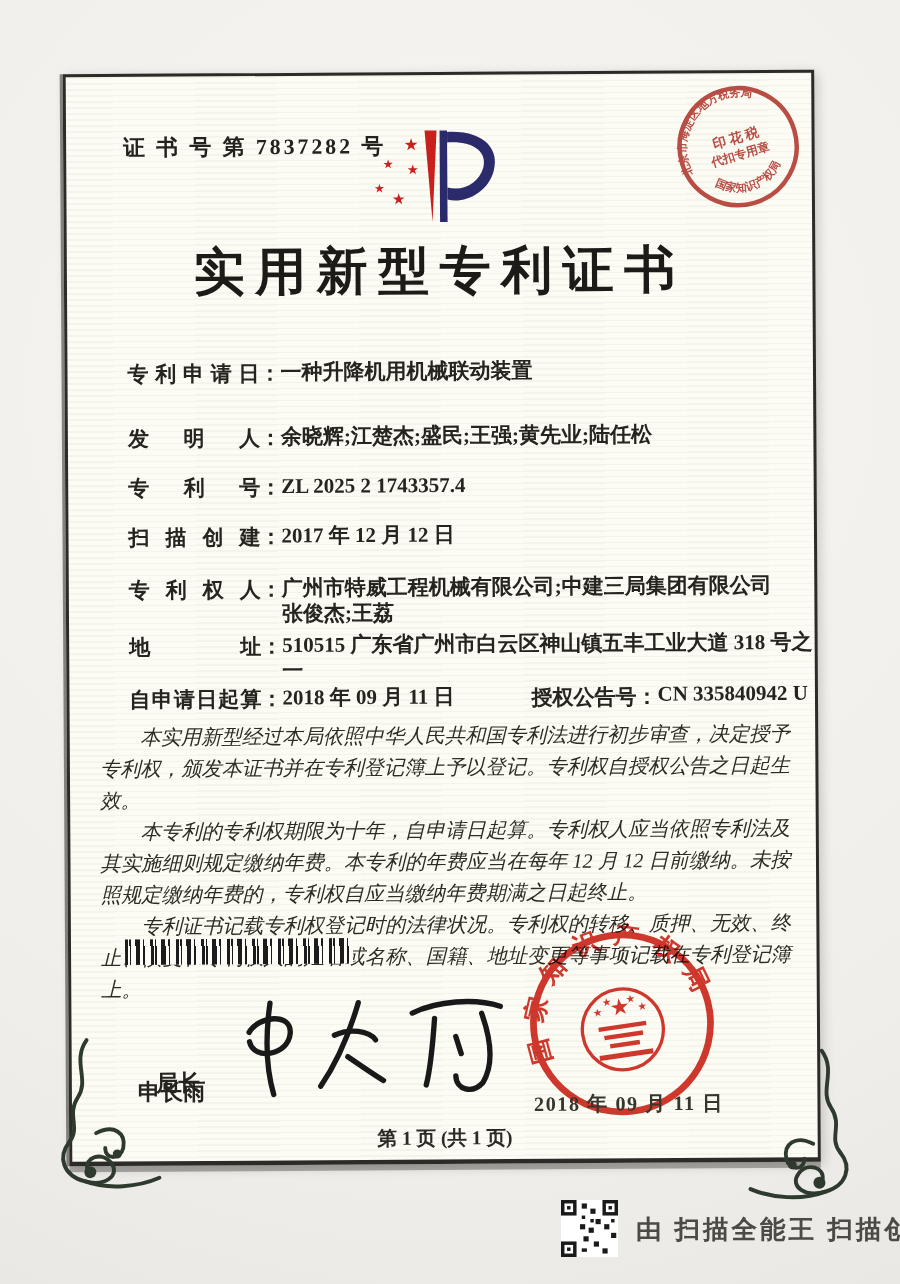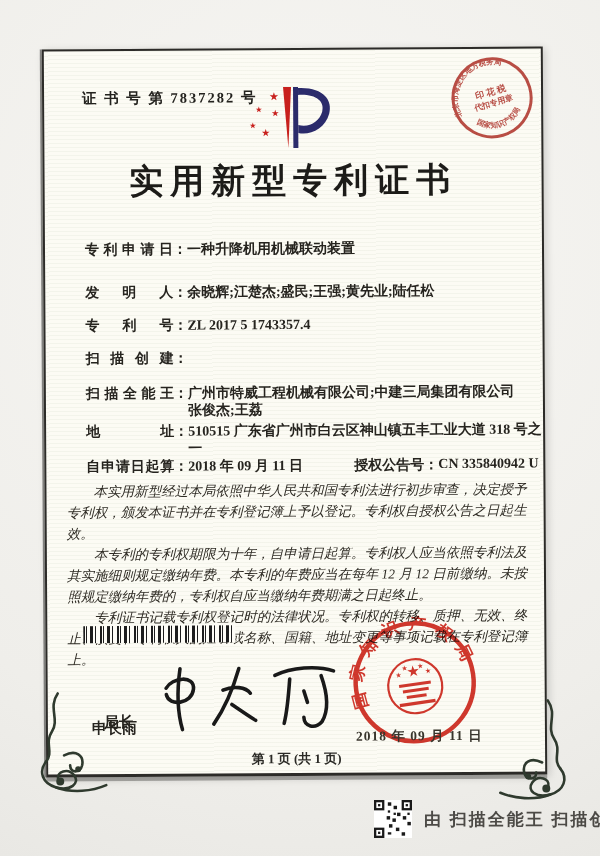--- a/index.html
+++ b/index.html
@@ -112,28 +112,29 @@
       <span class="fvalue">一种升降机用机械联动装置</span>
     </div>
     <div class="frow row-inventor">
       <span class="flabel">发明人</span>
         <span class="fcolon">：</span>
       <span class="fvalue">余晓辉;江楚杰;盛民;王强;黄先业;陆任松</span>
     </div>
     <div class="frow row-patno">
       <span class="flabel">专利号</span>
         <span class="fcolon">：</span>
-      <span class="fvalue">ZL 2017 5 1743357.4</span>
+      <span class="fvalue">ZL 2025 2 1743357.4</span>
     </div>
     <div class="frow row-appdate">
       <span class="flabel">扫描创建</span>
         <span class="fcolon">：</span>
+      <span class="fvalue">2017 年 12 月 12 日</span>
     </div>
     <div class="frow row-patentee">
-      <span class="flabel">扫描全能王</span>
+      <span class="flabel">专利权人</span>
         <span class="fcolon">：</span>
       <span class="fvalue"><span>广州市特威工程机械有限公司;中建三局集团有限公司</span><br><span>张俊杰;王荔</span></span>
     </div>
     <div class="frow row-address">
       <span class="flabel">地址</span>
         <span class="fcolon">：</span>
       <span class="fvalue"><span>510515 广东省广州市白云区神山镇五丰工业大道 318 号之</span><br><span>一</span></span>
     </div>
     <div class="frow row-grant" style="width:440px;">
       <span class="flabel">自申请日起算</span>

